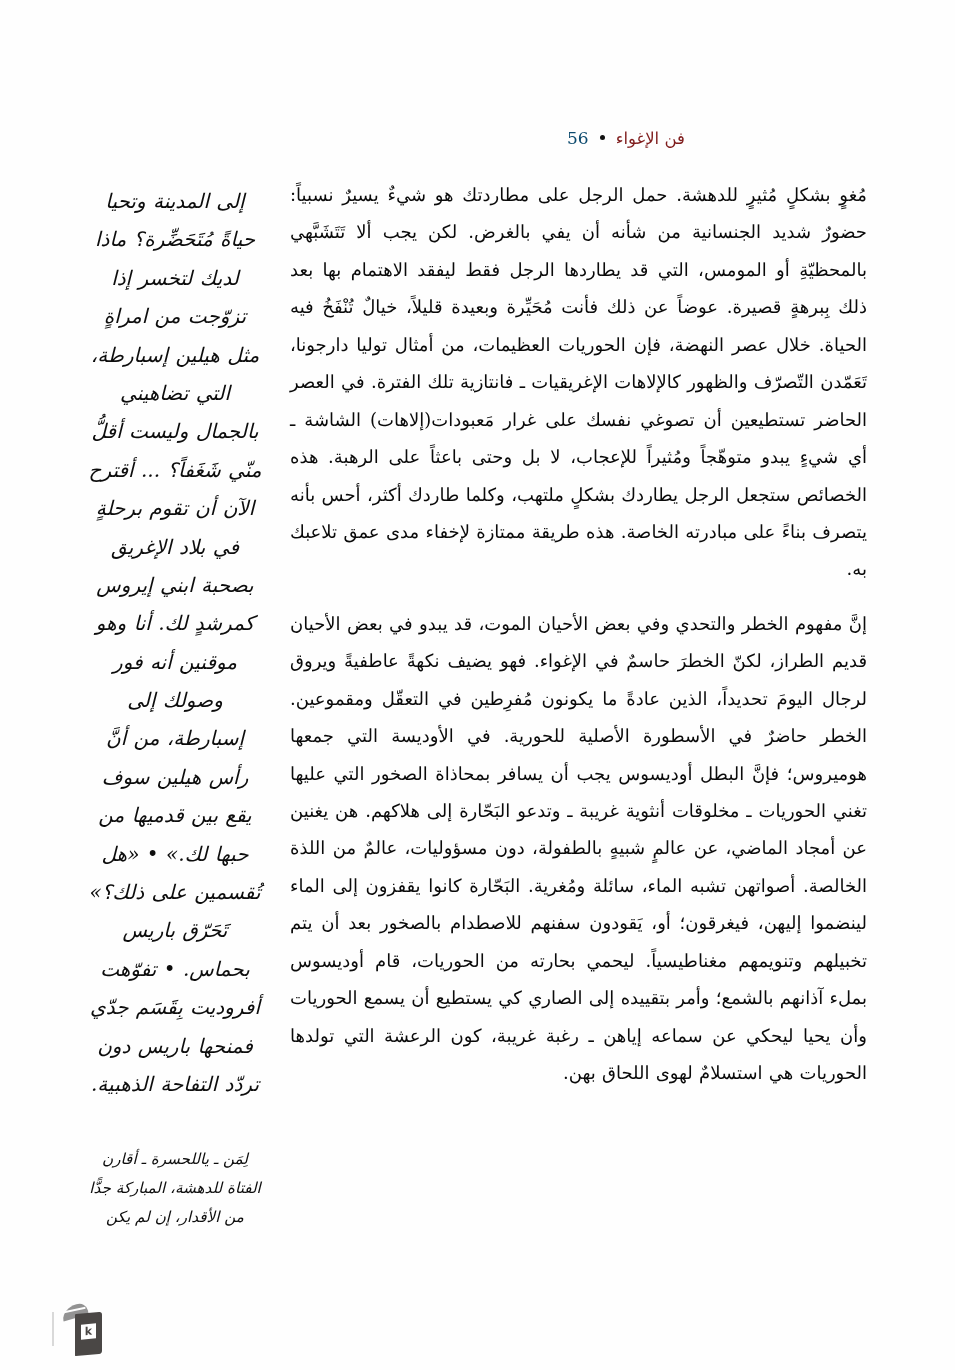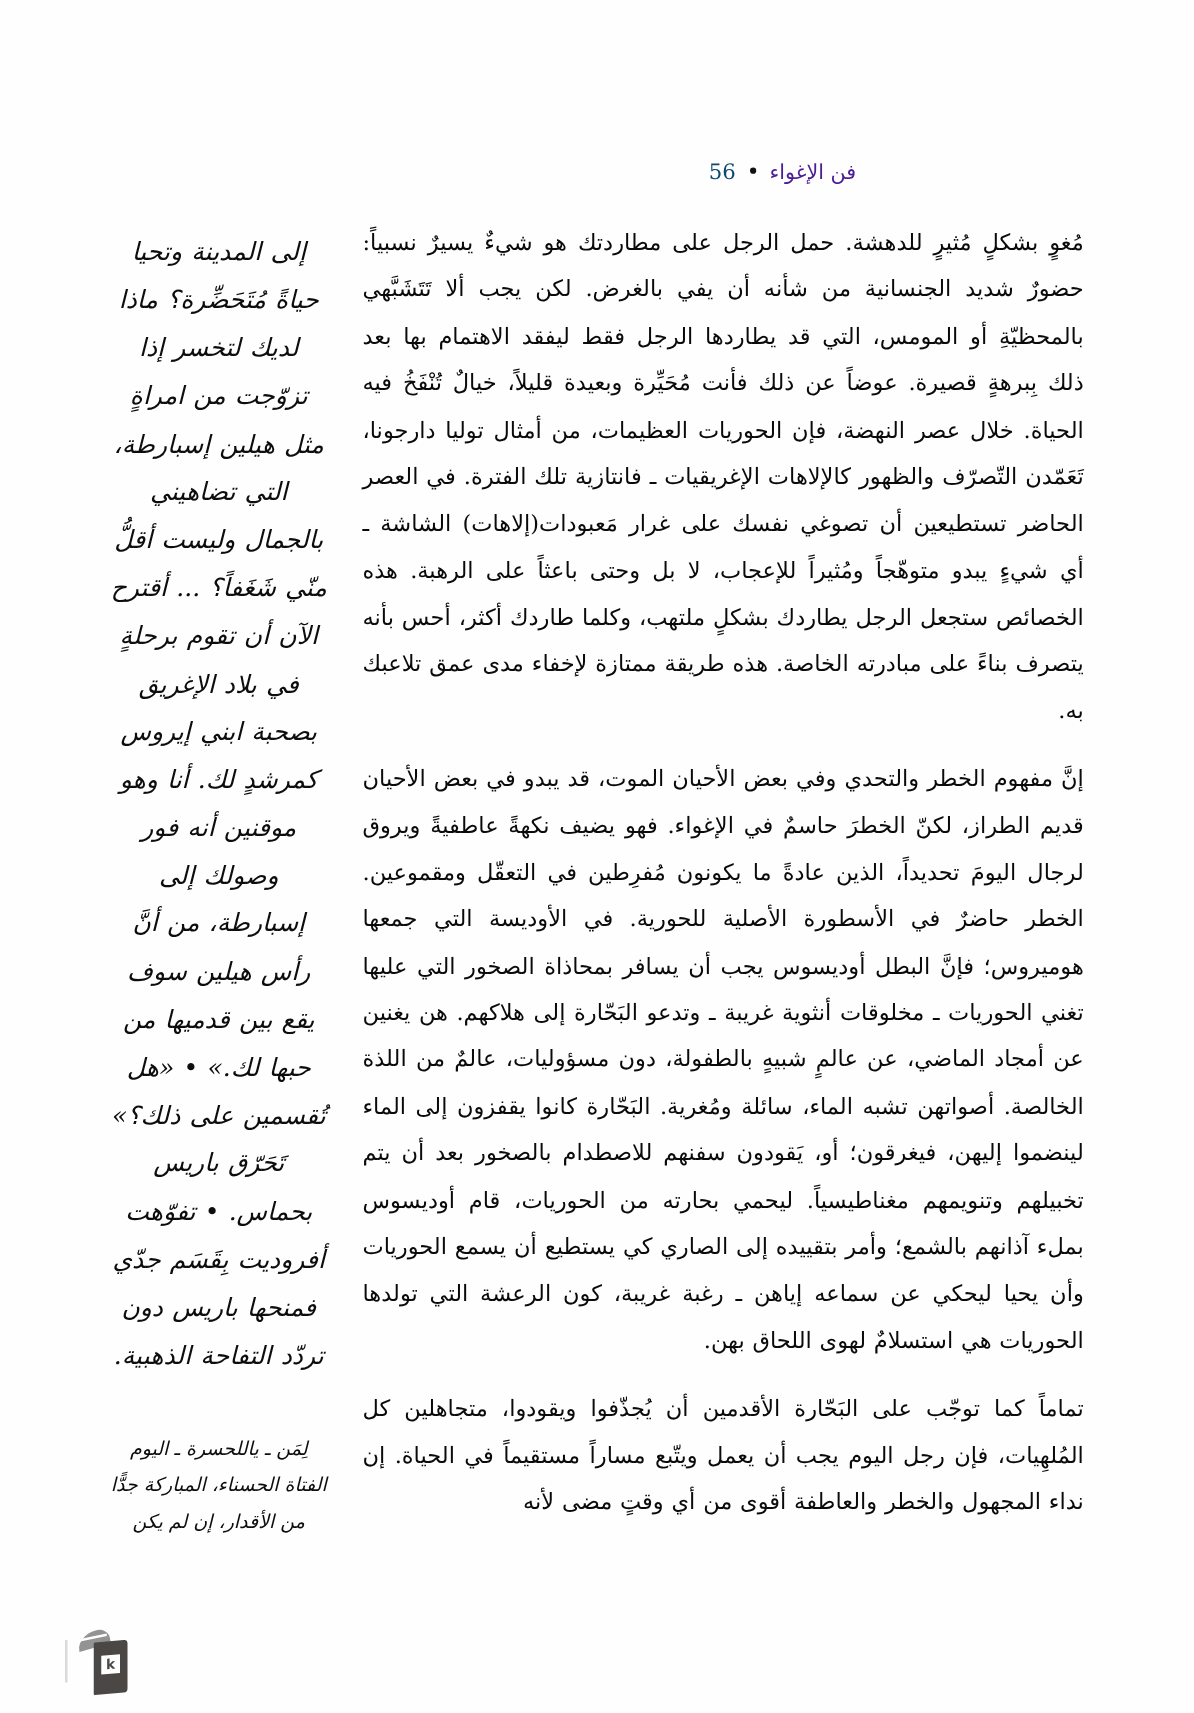--- a/index.html
+++ b/index.html
@@ -30,21 +30,21 @@
     display: flex;
     flex-direction: row;
     justify-content: flex-end;
     align-items: baseline;
     gap: 11px;
     direction: rtl;
   }
   .hdr-title {
     font-family: "DejaVu Serif", "Liberation Serif", serif;
     font-size: 16.5px;
-    color: #4c1d95;
+    color: #7f1d1d;
     letter-spacing: 0px;
     white-space: nowrap;
   }
   .hdr-dot {
     display: inline-block;
     width: 5px;
     height: 5px;
     border-radius: 50%;
     background: #111111;
     position: relative;
@@ -214,28 +214,27 @@
     <span class="hdr-title">فن الإغواء</span>
     <span class="hdr-dot"></span>
     <span class="hdr-page">56</span>
   </div>
 
   <div id="body-area">
 
     <div id="main-column">
       <p class="para">مُغوٍ بشكلٍ مُثيرٍ للدهشة. حمل الرجل على مطاردتك هو شيءٌ يسيرٌ نسبياً: حضورٌ شديد الجنسانية من شأنه أن يفي بالغرض. لكن يجب ألا تَتَشَبَّهي بالمحظيّةِ أو المومس، التي قد يطاردها الرجل فقط ليفقد الاهتمام بها بعد ذلك بِبرهةٍ قصيرة. عوضاً عن ذلك فأنت مُحَيِّرة وبعيدة قليلاً، خيالٌ تُنْفَخُ فيه الحياة. خلال عصر النهضة، فإن الحوريات العظيمات، من أمثال توليا دارجونا، تَعَمّدن التّصرّف والظهور كالإلاهات الإغريقيات ـ فانتازية تلك الفترة. في العصر الحاضر تستطيعين أن تصوغي نفسك على غرار مَعبودات(إلاهات) الشاشة ـ أي شيءٍ يبدو متوهّجاً ومُثيراً للإعجاب، لا بل وحتى باعثاً على الرهبة. هذه الخصائص ستجعل الرجل يطاردك بشكلٍ ملتهب، وكلما طاردك أكثر، أحس بأنه يتصرف بناءً على مبادرته الخاصة. هذه طريقة ممتازة لإخفاء مدى عمق تلاعبك به.</p>
       <p class="para">إنَّ مفهوم الخطر والتحدي وفي بعض الأحيان الموت، قد يبدو في بعض الأحيان قديم الطراز، لكنّ الخطرَ حاسمٌ في الإغواء. فهو يضيف نكهةً عاطفيةً ويروق لرجال اليومَ تحديداً، الذين عادةً ما يكونون مُفرِطين في التعقّل ومقموعين. الخطر حاضرٌ في الأسطورة الأصلية للحورية. في الأوديسة التي جمعها هوميروس؛ فإنَّ البطل أوديسوس يجب أن يسافر بمحاذاة الصخور التي عليها تغني الحوريات ـ مخلوقات أنثوية غريبة ـ وتدعو البَحّارة إلى هلاكهم. هن يغنين عن أمجاد الماضي، عن عالمٍ شبيهٍ بالطفولة، دون مسؤوليات، عالمٌ من اللذة الخالصة. أصواتهن تشبه الماء، سائلة ومُغرية. البَحّارة كانوا يقفزون إلى الماء لينضموا إليهن، فيغرقون؛ أو، يَقودون سفنهم للاصطدام بالصخور بعد أن يتم تخبيلهم وتنويمهم مغناطيسياً. ليحمي بحارته من الحوريات، قام أوديسوس بملء آذانهم بالشمع؛ وأمر بتقييده إلى الصاري كي يستطيع أن يسمع الحوريات وأن يحيا ليحكي عن سماعه إياهن ـ رغبة غريبة، كون الرعشة التي تولدها الحوريات هي استسلامٌ لهوى اللحاق بهن.</p>
-      <p class="para">تماماً كما توجّب على البَحّارة الأقدمين أن يُجذّفوا ويقودوا، متجاهلين كل المُلهِيات، فإن رجل اليوم يجب أن يعمل ويتّبع مساراً مستقيماً في الحياة. إن نداء المجهول والخطر والعاطفة أقوى من أي وقتٍ مضى لأنه</p>
     </div>
 
     <div id="margin-column">
       <div class="quote-block">إلى المدينة وتحيا حياةً مُتَحَضِّرة؟ ماذا لديك لتخسر إذا تزوّجت من امراةٍ مثل هيلين إسبارطة، التي تضاهيني بالجمال وليست أقلُّ منّي شَغَفاً؟ ... أقترح الآن أن تقوم برحلةٍ في بلاد الإغريق بصحبة ابني إيروس كمرشدٍ لك. أنا وهو موقنين أنه فور وصولك إلى إسبارطة، من أنَّ رأس هيلين سوف يقع بين قدميها من حبها لك.» • «هل تُقسمين على ذلك؟» تَحَرّق باريس بحماس. • تفوّهت أفروديت بِقَسَم جدّي فمنحها باريس دون تردّد التفاحة الذهبية.</div>
 
 
-      <div class="quote-block-2">لِمَن ـ ياللحسرة ـ اليوم الفتاة الحسناء، المباركة جدًّا من الأقدار، إن لم يكن</div>
+      <div class="quote-block-2">لِمَن ـ ياللحسرة ـ أقارن الفتاة للدهشة، المباركة جدًّا من الأقدار، إن لم يكن</div>
     </div>
 
   </div>
 
   <div id="footer-watermark">
     <span class="wm-tick"></span>
     <span class="wm-book">
       <span class="pages"></span>
       <span class="cover"></span>
       <span class="klet">k</span>

